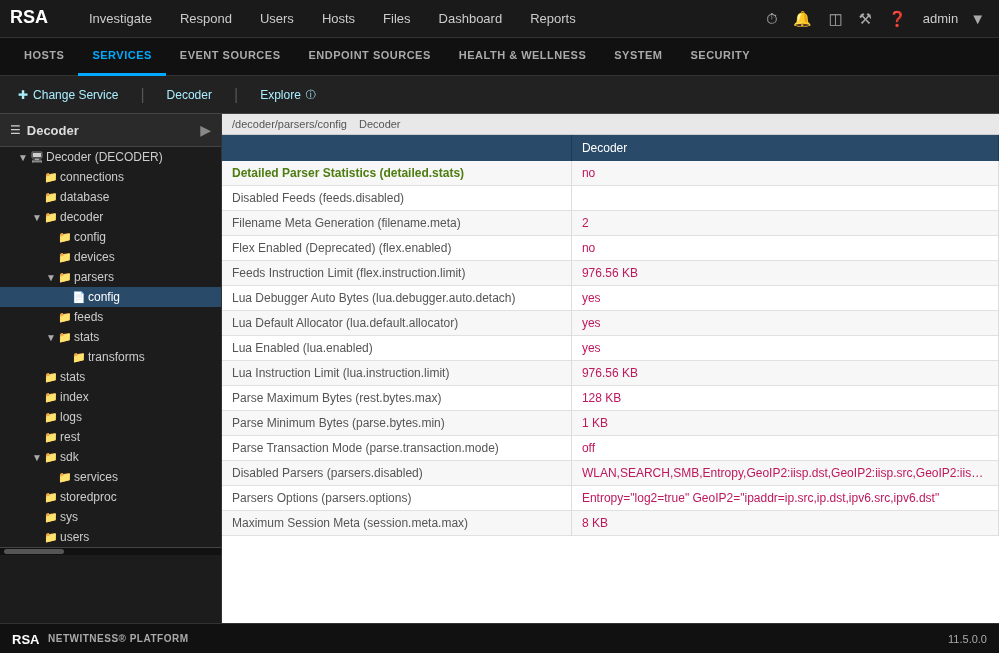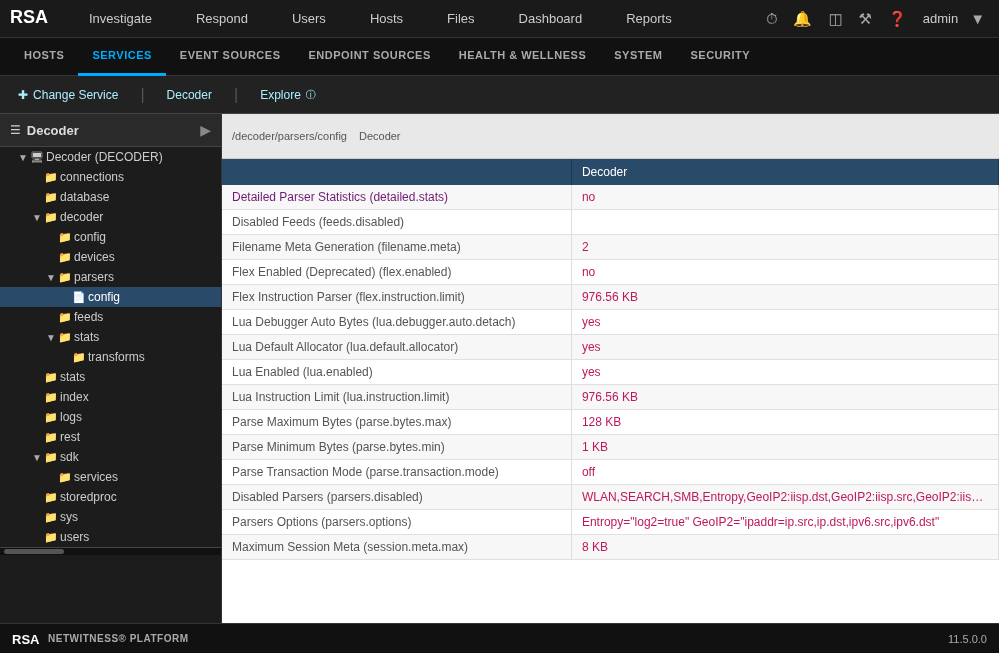--- a/index.html
+++ b/index.html
@@ -15,21 +15,21 @@
       border-bottom: 1px solid #333;
     }
     .top-nav .logo {
       width: 50px;
       margin-right: 15px;
       flex-shrink: 0;
     }
     .top-nav .logo svg { width: 40px; height: 24px; }
     .nav-items {
       display: flex;
-      gap: 16px;
+      gap: 0;
       flex: 1;
     }
     .nav-item {
       color: #ccc;
       padding: 0 14px;
       height: 38px;
       display: flex;
       align-items: center;
       cursor: pointer;
       font-size: 13px;
@@ -159,21 +159,21 @@
     
     .content {
       flex: 1;
       background: #f0f0f0;
       overflow: hidden;
       display: flex;
       flex-direction: column;
     }
     .breadcrumb-bar {
       background: #e8e8e8;
-      padding: 16px 10px;
+      padding: 4px 10px;
       font-size: 11px;
       color: #555;
       border-bottom: 1px solid #ccc;
       display: flex;
       align-items: center;
       gap: 6px;
     }
     .breadcrumb-sep { color: #999; }
 
     
@@ -209,22 +209,22 @@
       border-right: 1px solid #ddd;
     }
     tbody td:first-child {
       color: #555;
     }
     tbody td:last-child {
       color: #be185d;
       font-weight: 500;
     }
     .row-bold td:first-child {
-      font-weight: normal;
-      color: #701a75;
+      font-weight: bold;
+      color: #4d7c0f;
     }
 
     
     .bottom-bar {
       background: #111;
       height: 30px;
       display: flex;
       align-items: center;
       justify-content: space-between;
       padding: 0 12px;
@@ -495,41 +495,41 @@
             </tr>
             <tr>
               <td>Filename Meta Generation (filename.meta)</td>
               <td style="overflow: hidden; text-overflow: ellipsis; white-space: nowrap; max-width: 400px;">2</td>
             </tr>
             <tr>
               <td>Flex Enabled (Deprecated) (flex.enabled)</td>
               <td style="overflow: hidden; text-overflow: ellipsis; white-space: nowrap; max-width: 400px;">no</td>
             </tr>
             <tr>
-              <td>Flex Instruction Parser (flex.instruction.limit)</td>
+              <td>Feeds Instruction Limit (flex.instruction.limit)</td>
               <td style="overflow: hidden; text-overflow: ellipsis; white-space: nowrap; max-width: 400px;">976.56 KB</td>
             </tr>
             <tr>
               <td>Lua Debugger Auto Bytes (lua.debugger.auto.detach)</td>
               <td style="overflow: hidden; text-overflow: ellipsis; white-space: nowrap; max-width: 400px;">yes</td>
             </tr>
             <tr>
               <td>Lua Default Allocator (lua.default.allocator)</td>
               <td style="overflow: hidden; text-overflow: ellipsis; white-space: nowrap; max-width: 400px;">yes</td>
             </tr>
             <tr>
               <td>Lua Enabled (lua.enabled)</td>
               <td style="overflow: hidden; text-overflow: ellipsis; white-space: nowrap; max-width: 400px;">yes</td>
             </tr>
             <tr>
               <td>Lua Instruction Limit (lua.instruction.limit)</td>
               <td style="overflow: hidden; text-overflow: ellipsis; white-space: nowrap; max-width: 400px;">976.56 KB</td>
             </tr>
             <tr>
-              <td>Parse Maximum Bytes (parse.bytes.max)</td>
+              <td>Parse Maximum Bytes (rest.bytes.max)</td>
               <td style="overflow: hidden; text-overflow: ellipsis; white-space: nowrap; max-width: 400px;">128 KB</td>
             </tr>
             <tr>
               <td>Parse Minimum Bytes (parse.bytes.min)</td>
               <td style="overflow: hidden; text-overflow: ellipsis; white-space: nowrap; max-width: 400px;">1 KB</td>
             </tr>
             <tr>
               <td>Parse Transaction Mode (parse.transaction.mode)</td>
               <td style="overflow: hidden; text-overflow: ellipsis; white-space: nowrap; max-width: 400px;">off</td>
             </tr>

